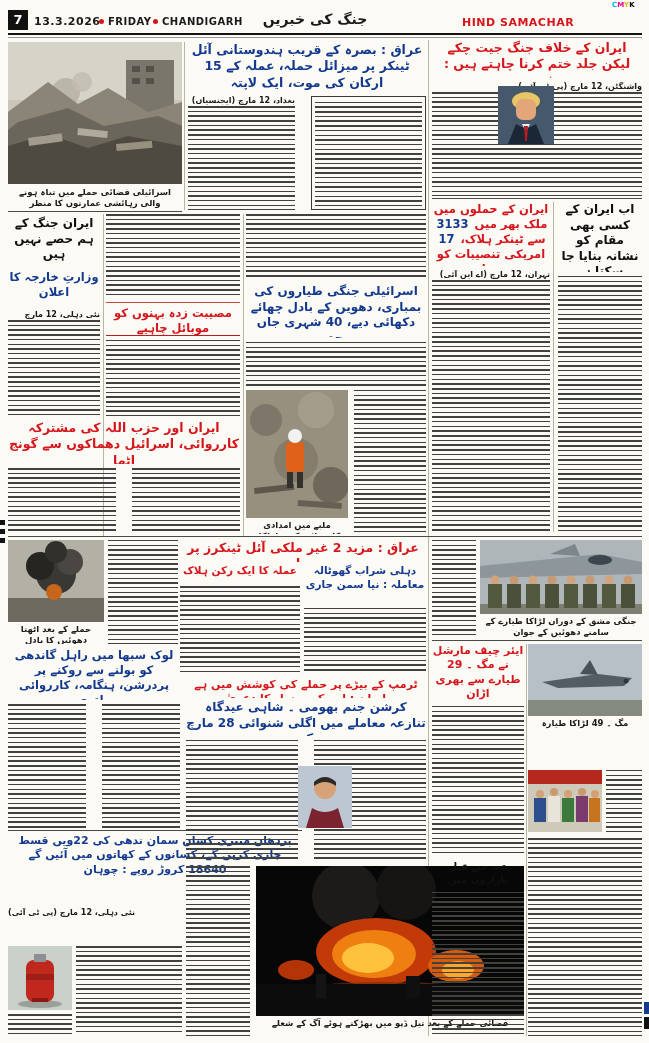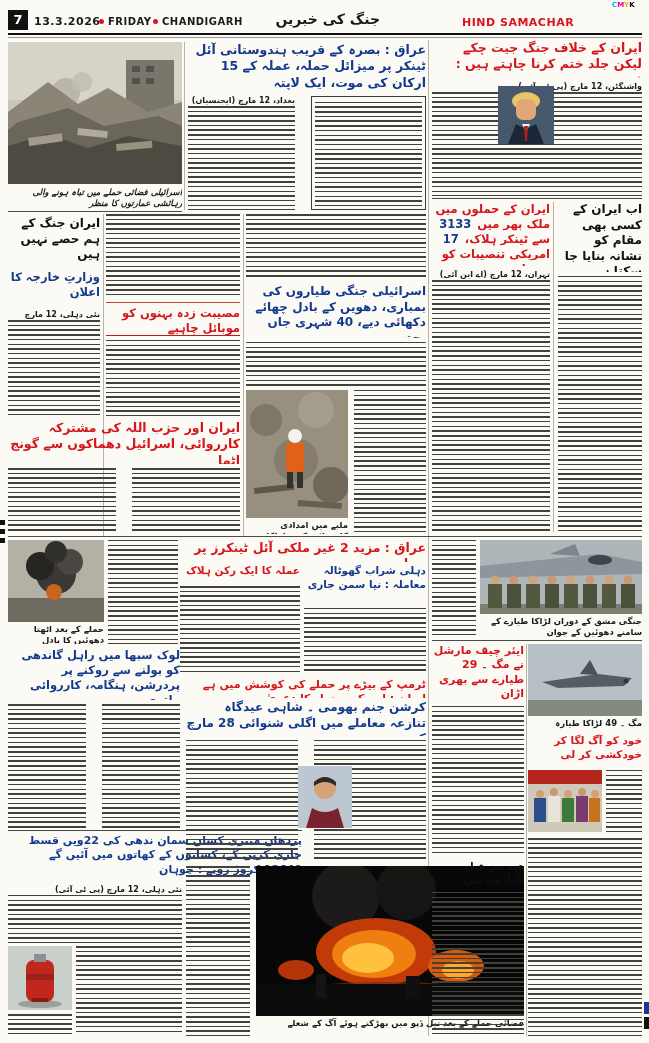--- a/index.html
+++ b/index.html
@@ -10,21 +10,21 @@
     --paper:#fbfaf4;
   }
   html,body{margin:0;padding:0;background:#9a9a9a;}
   #page{
     position:relative;width:649px;height:1043px;margin:0 auto;
     background:var(--paper);color:var(--ink);
     font-family:"DejaVu Sans",sans-serif;overflow:hidden;
   }
   .abs{position:absolute;box-sizing:border-box;}
   .rtl{direction:rtl;text-align:right;}
-  .ctr{}
+  .ctr{text-align:center;}
   .hl{font-weight:bold;line-height:1.3;overflow:hidden;}
   .red{color:var(--red);}
   .blue{color:var(--blue);}
   .blk{color:#101010;}
   .sim{background-image:repeating-linear-gradient(to bottom,#41413e 0,#41413e 1.5px,transparent 1.5px,transparent 4.7px);}
   .cols{display:flex;gap:16px;justify-content:space-between;}
   .cols>div{flex:1;}
   .flexcol{display:flex;flex-direction:column;}
   .flexcol .sim{flex:1;}
   .vr{width:1px;background:var(--rule);}
@@ -80,21 +80,21 @@
       <circle cx="58" cy="50" r="14" fill="#b5b0a3" opacity="0.85"></circle>
       <circle cx="74" cy="40" r="10" fill="#c2bdb0" opacity="0.85"></circle>
       <polygon points="0,70 40,40 70,62 100,46 140,70 174,60 174,142 0,142" fill="#8a8577"></polygon>
       <polygon points="0,88 10,80 60,66 96,84 150,74 174,84 174,142 0,142" fill="#6b665b"></polygon>
       <polygon points="0,104 40,92 80,106 120,94 174,104 174,142 0,142" fill="#4e4a41"></polygon>
       <rect x="20" y="96" width="34" height="8" fill="#a29c8e" transform="rotate(-8 20 96)"></rect>
       <rect x="70" y="86" width="30" height="7" fill="#b0aa9c" transform="rotate(6 70 86)"></rect>
       <rect x="108" y="102" width="36" height="7" fill="#97917f" transform="rotate(-5 108 102)"></rect>
     </svg>
   </div>
-  <div class="abs rtl ctr cap" style="left:8px;top:187px;width:174px;height:22px;font-style:italic;">اسرائیلی فضائی حملے میں تباہ ہونے والی رہائشی عمارتوں کا منظر</div>
+  <div class="abs rtl ctr cap" style="left:8px;top:187px;width:174px;height:22px;">اسرائیلی فضائی حملے میں تباہ ہونے والی رہائشی عمارتوں کا منظر</div>
   <div class="abs hr" style="left:8px;top:211px;width:174px;"></div>
 
   <div class="abs rtl ctr hl blue" style="left:8px;top:270px;width:92px;height:36px;font-size:11.5px;">وزارتِ خارجہ کا اعلان</div>
   <div class="abs rtl ctr hl blk" style="left:8px;top:216px;width:92px;height:52px;font-size:12px;">ایران جنگ کے ہم حصے نہیں ہیں</div>
   <div class="abs flexcol rtl" style="left:8px;top:310px;width:92px;height:108px;">
     <div class="dl">نئی دہلی، 12 مارچ (ایجنسی)</div>
     <div class="sim"></div>
   </div>
   <div class="abs vr" style="left:103px;top:214px;height:322px;"></div>
 
@@ -192,21 +192,21 @@
   <div class="abs sim" style="left:108px;top:540px;width:70px;height:104px;"></div>
 
   <div class="abs rtl ctr hl blue" style="left:8px;top:648px;width:172px;height:52px;font-size:11.5px;">لوک سبھا میں راہل گاندھی کو بولنے سے روکنے پر پردرشن، ہنگامہ، کارروائی ملتوی</div>
   <div class="abs cols" style="left:8px;top:704px;width:172px;height:124px;">
     <div class="sim"></div>
     <div class="sim"></div>
   </div>
   <div class="abs hr" style="left:8px;top:830px;width:294px;"></div>
 
   <div class="abs rtl ctr hl blue" style="left:8px;top:834px;width:294px;height:44px;font-size:11px;">پردھان منتری کسان سمان ندھی کی 22ویں قسط جاری کریں گے، کسانوں کے کھاتوں میں آئیں گے 18640 کروڑ روپے : چوہان</div>
-  <div class="abs flexcol rtl" style="left:8px;top:885px;width:174px;height:62px;">
+  <div class="abs flexcol rtl" style="left:8px;top:908px;width:174px;height:62px;align-items:flex-end;">
     <div class="dl">نئی دہلی، 12 مارچ (پی ٹی آئی)</div>
     <div class="sim"></div>
   </div>
   <div class="abs photo" style="left:8px;top:946px;width:64px;height:64px;">
     <svg viewBox="0 0 64 64" preserveAspectRatio="none">
       <rect width="64" height="64" fill="#c9cfc9"></rect>
       <ellipse cx="32" cy="58" rx="22" ry="4" fill="#9aa19a"></ellipse>
       <rect x="18" y="14" width="28" height="42" rx="8" fill="#c0271d"></rect>
       <rect x="18" y="28" width="28" height="6" fill="#9e1f17"></rect>
       <rect x="26" y="8" width="12" height="8" fill="#8c8f94"></rect>
@@ -297,21 +297,20 @@
     </svg>
   </div>
   <div class="abs rtl ctr cap" style="left:528px;top:718px;width:114px;height:12px;">مگ ۔ 49 لڑاکا طیارہ</div>
 
   <div class="abs vr" style="left:526px;top:644px;height:392px;"></div>
 
   <div class="abs sim" style="left:432px;top:706px;width:92px;height:150px;"></div>
   <div class="abs rtl ctr hl blk" style="left:432px;top:860px;width:92px;height:28px;font-size:10px;">عید سے قبل بازاروں میں خریداری زوروں پر</div>
   <div class="abs sim" style="left:432px;top:892px;width:92px;height:144px;"></div>
 
-  <div class="abs rtl ctr hl red" style="left:528px;top:734px;width:114px;height:32px;font-size:10.5px;">خود کو آگ لگا کر خودکشی کر لی</div>
   <div class="abs photo" style="left:528px;top:770px;width:74px;height:62px;">
     <svg viewBox="0 0 74 62" preserveAspectRatio="none">
       <rect width="74" height="62" fill="#cfc9ba"></rect>
       <rect width="74" height="14" fill="#b4271c"></rect>
       <circle cx="12" cy="24" r="4" fill="#d2a276"></circle>
         <rect x="6" y="28" width="12" height="24" fill="#2c4e8c"></rect>
       <circle cx="26" cy="22" r="4" fill="#c89a70"></circle>
         <rect x="20" y="26" width="12" height="26" fill="#e8e4da"></rect>
       <circle cx="40" cy="24" r="4" fill="#d2a276"></circle>
         <rect x="34" y="28" width="12" height="24" fill="#3c7a3c"></rect>

